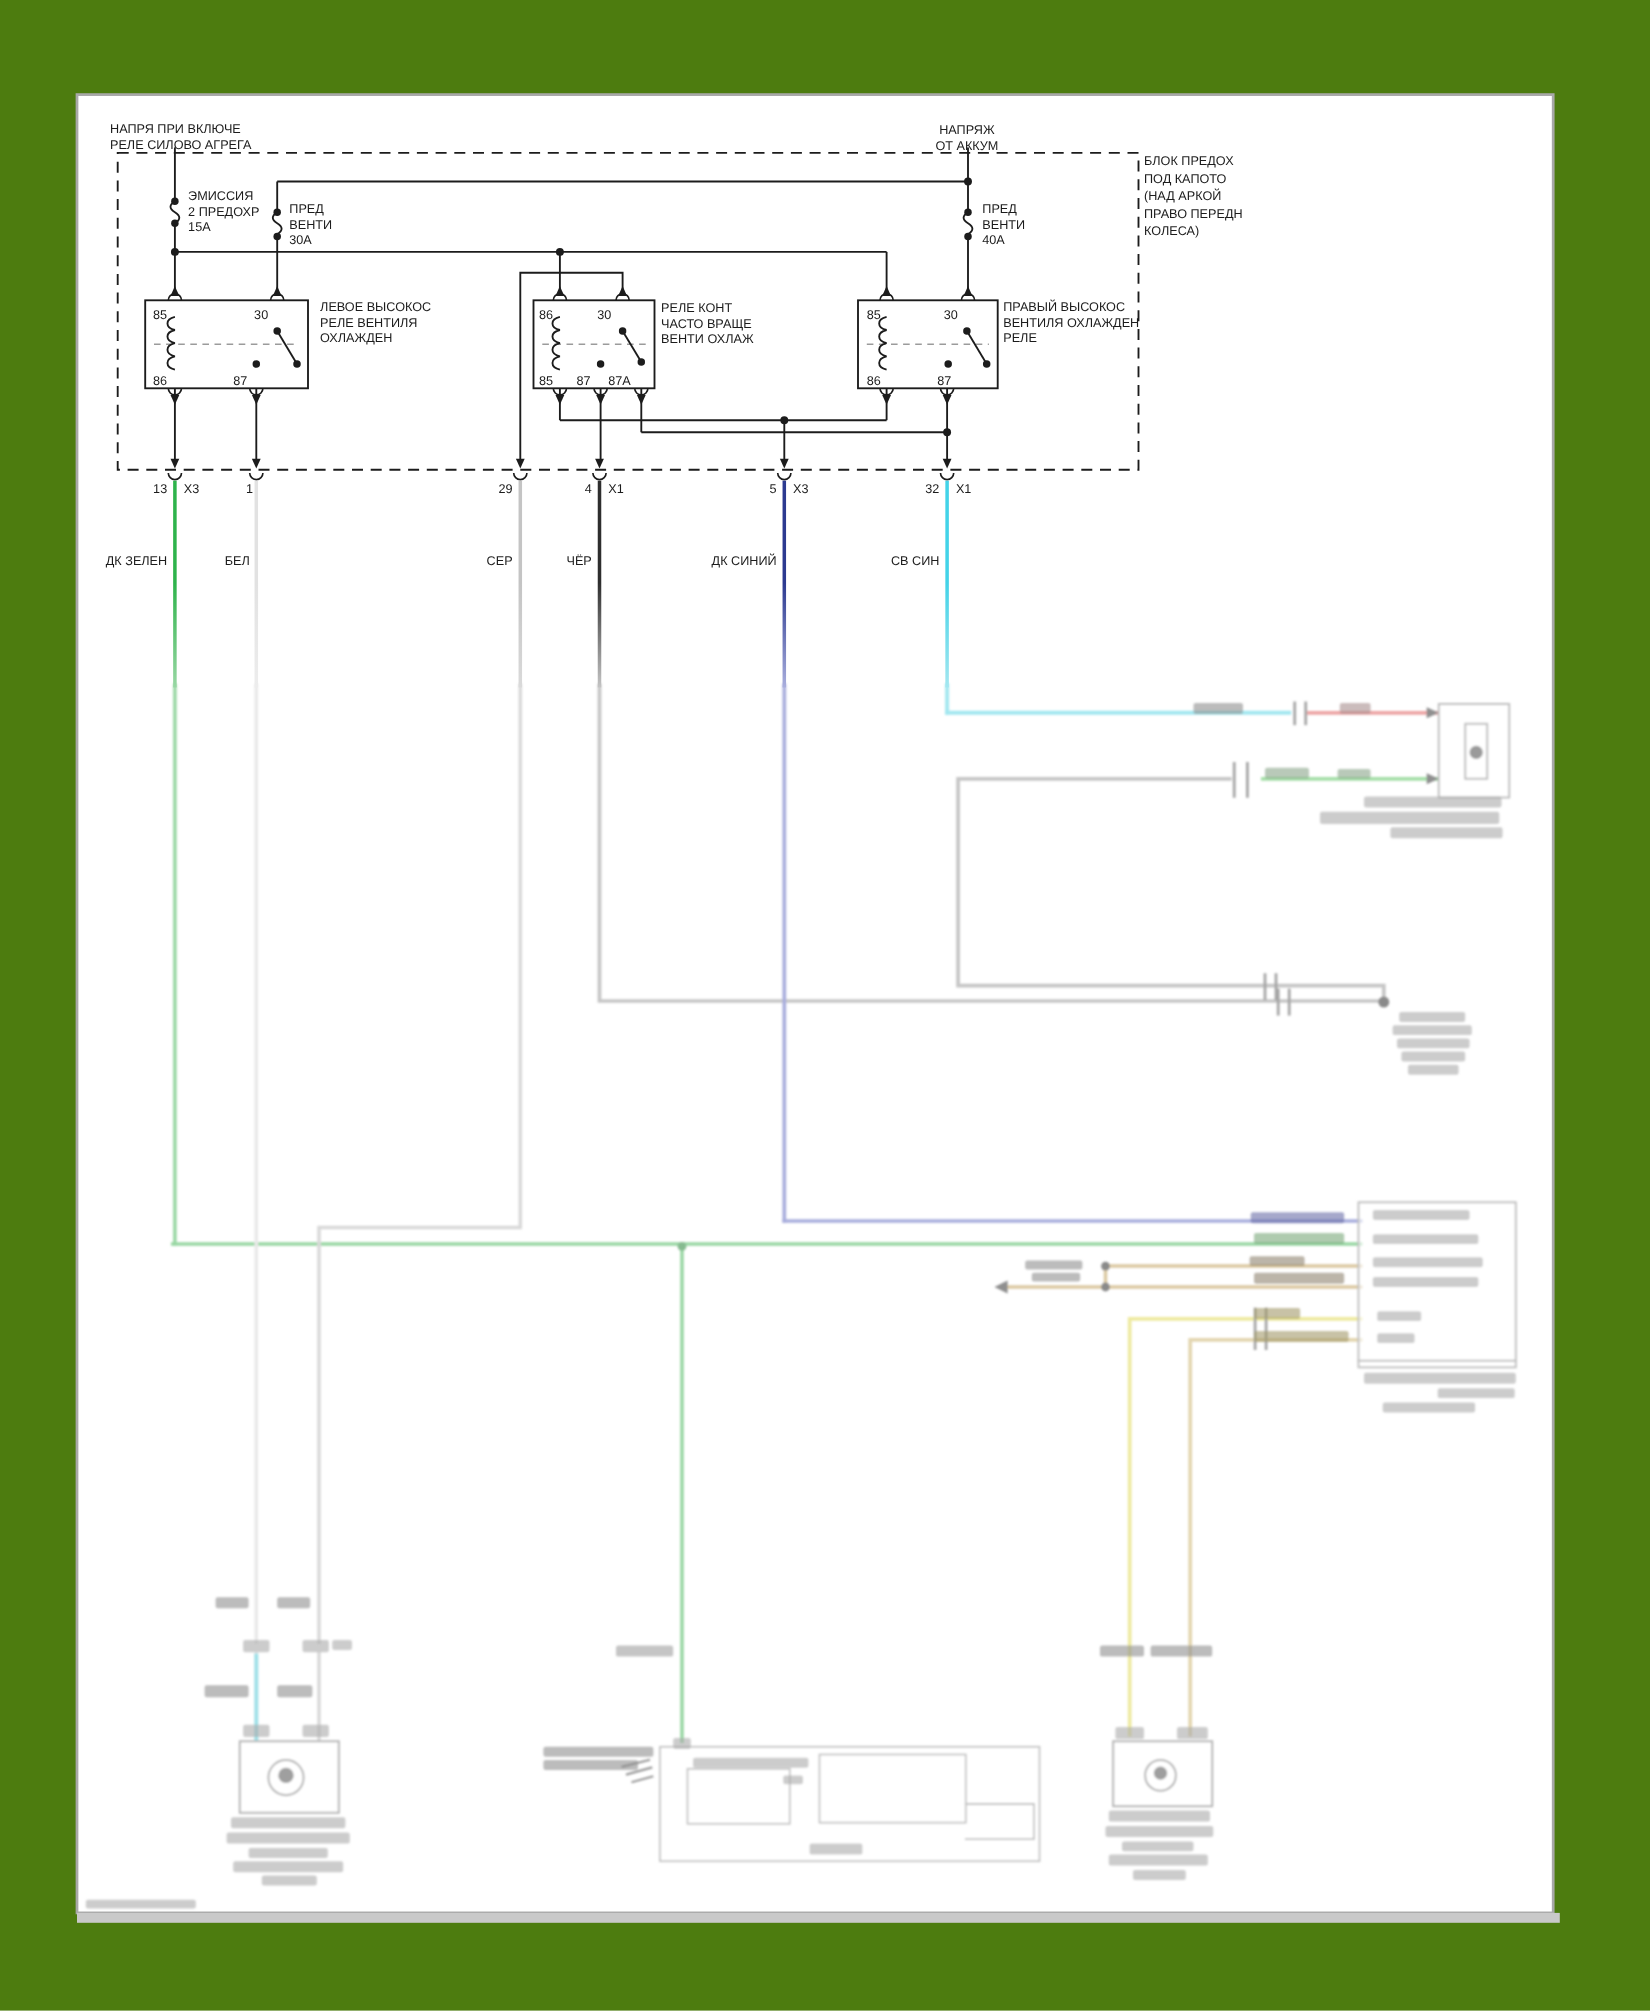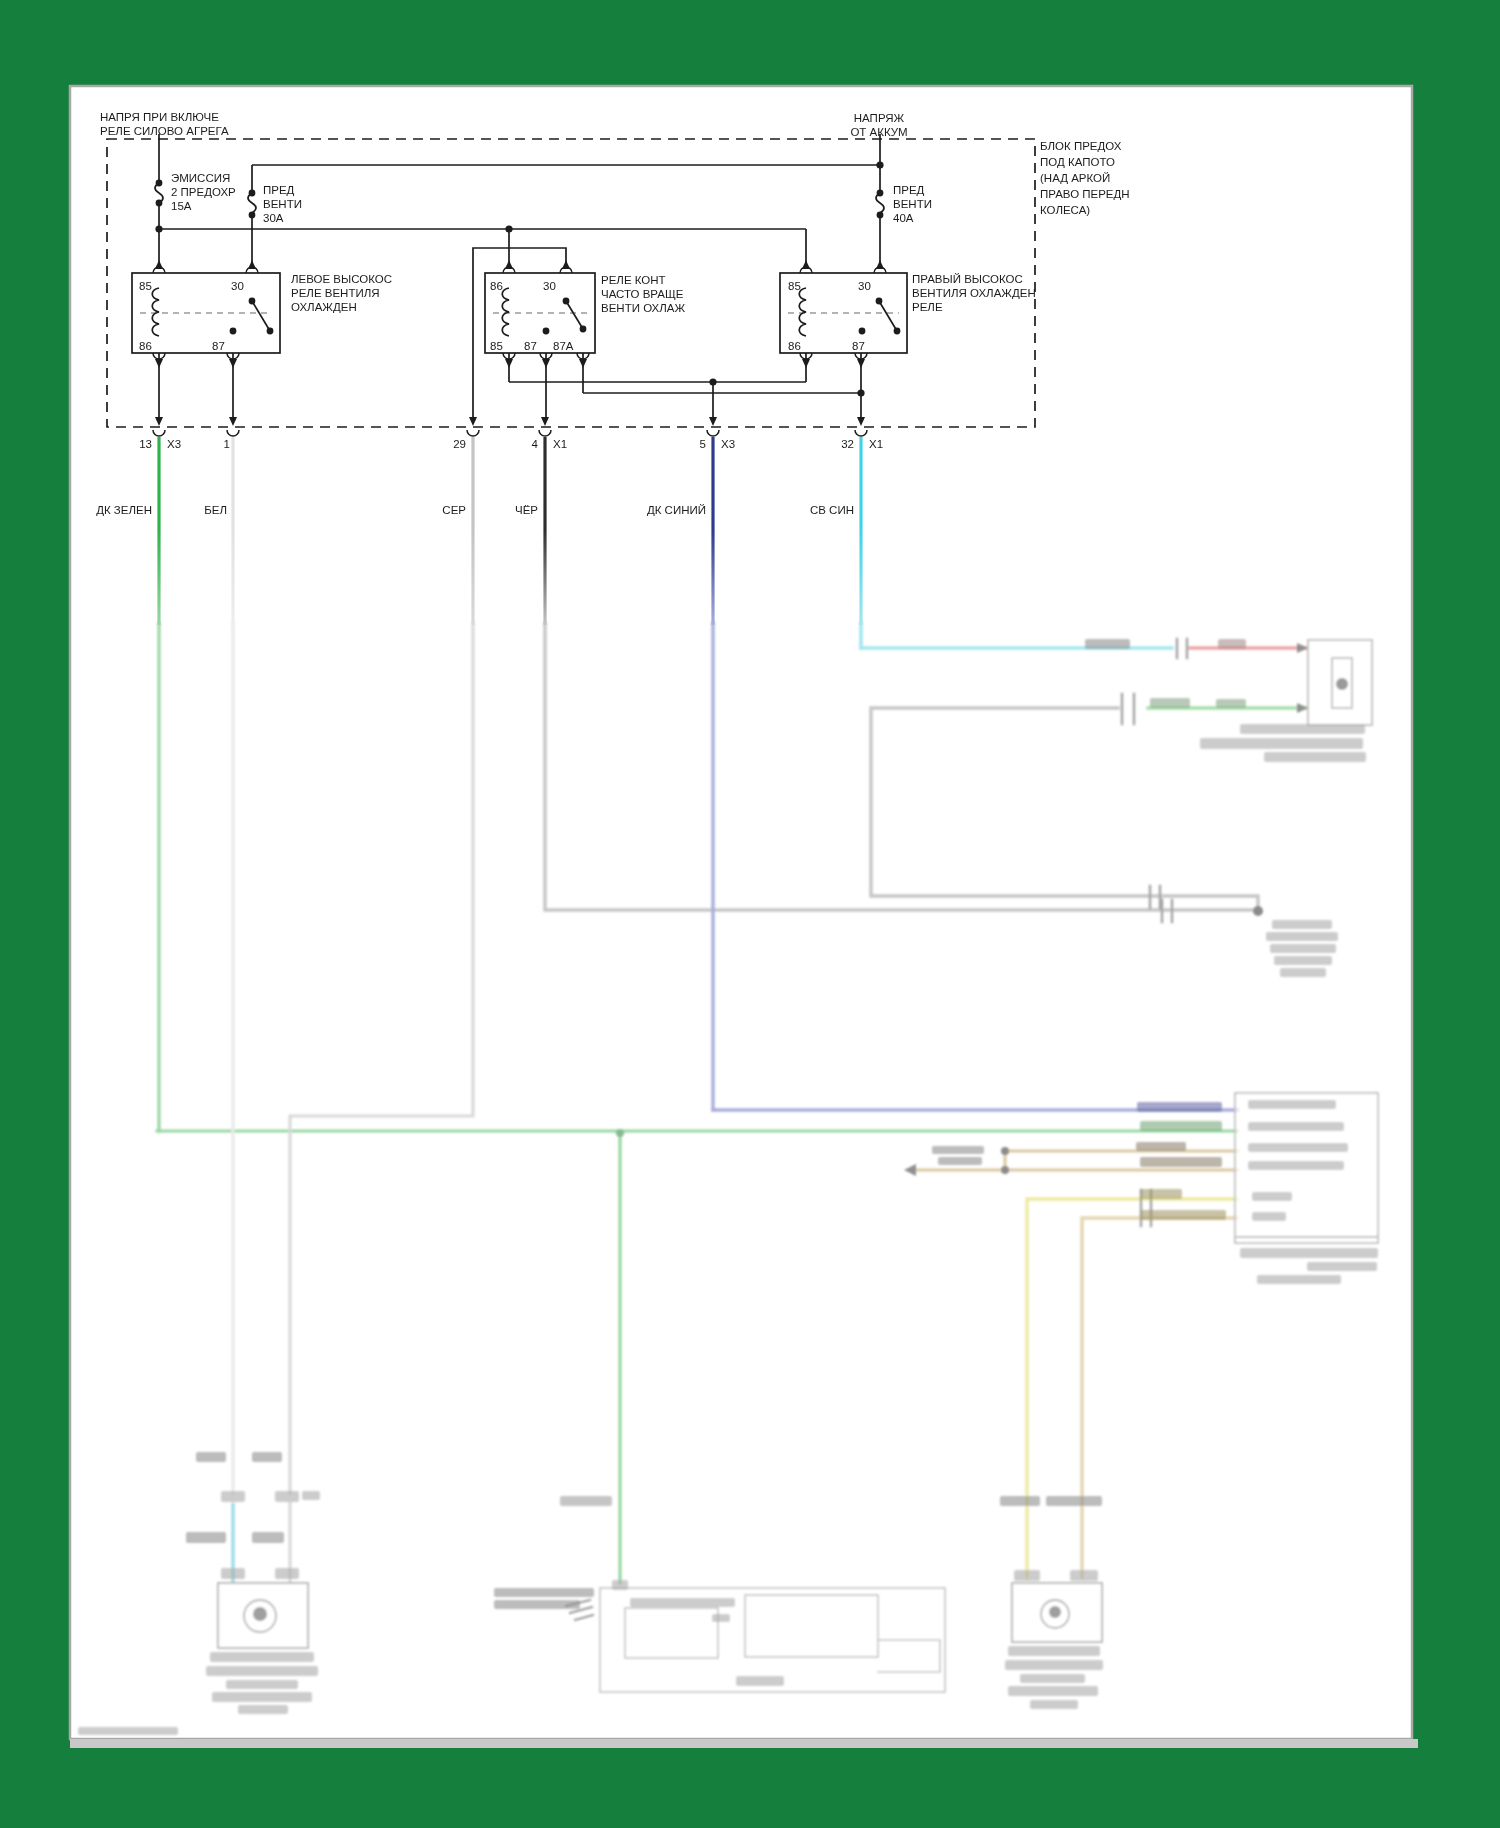--- a/index.html
+++ b/index.html
@@ -1,16 +1,16 @@
 <!DOCTYPE html>
 <html><head>
 <meta charset="utf-8">
 <style>
   html,body{margin:0;padding:0;background:#ffffff;}
-  #canvas{position:relative;width:1500px;height:1828px;background:#15803d;overflow:hidden;
+  #canvas{position:relative;width:1500px;height:1828px;background:#4d7c0f;overflow:hidden;
           font-family:"Liberation Sans",sans-serif;}
   svg text{font-family:"Liberation Sans",sans-serif;font-size:11.5px;fill:#1c1c1c;}
   svg .pin{font-size:11px;}
 </style>
 </head>
 <body>
 
 <div id="canvas">
 <svg width="1500" height="1828" viewBox="0 0 1500 1828">
   <defs>

